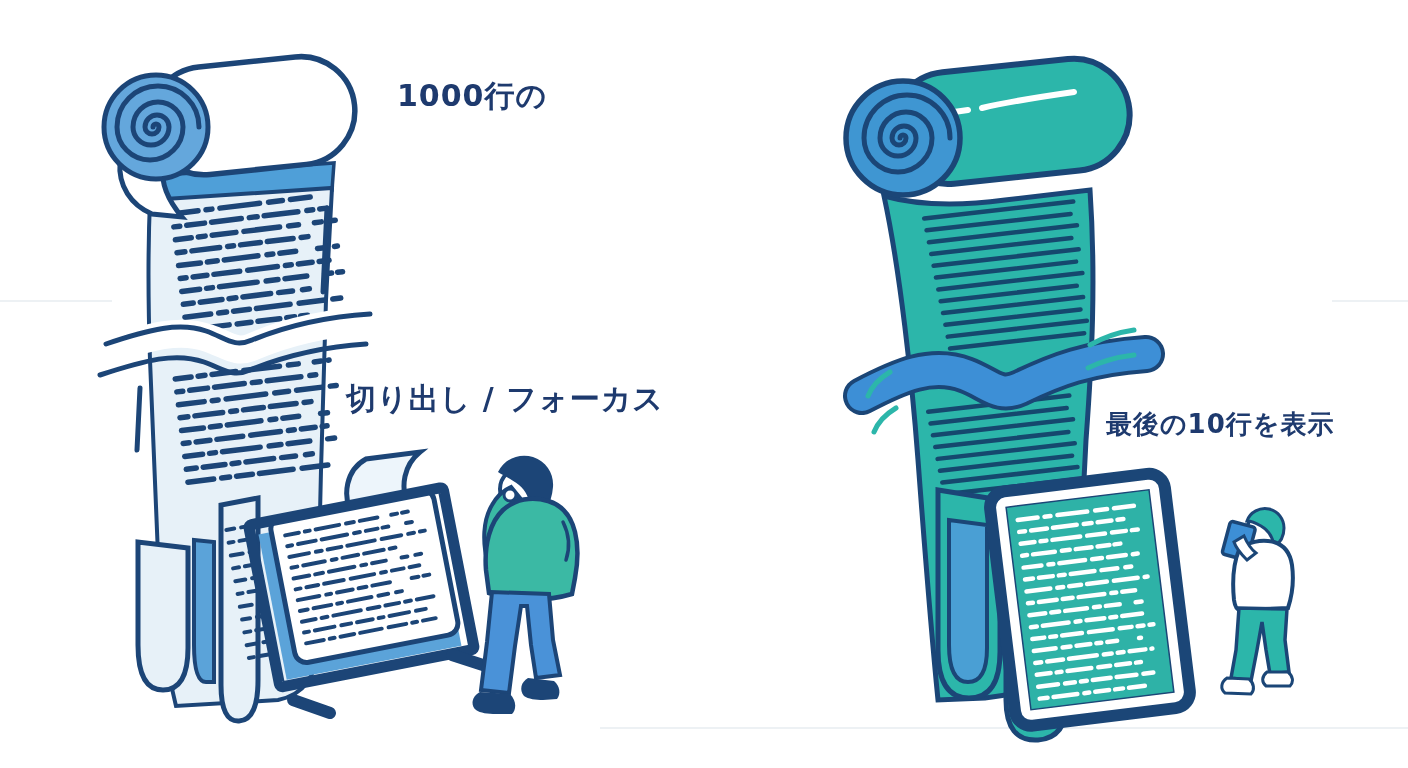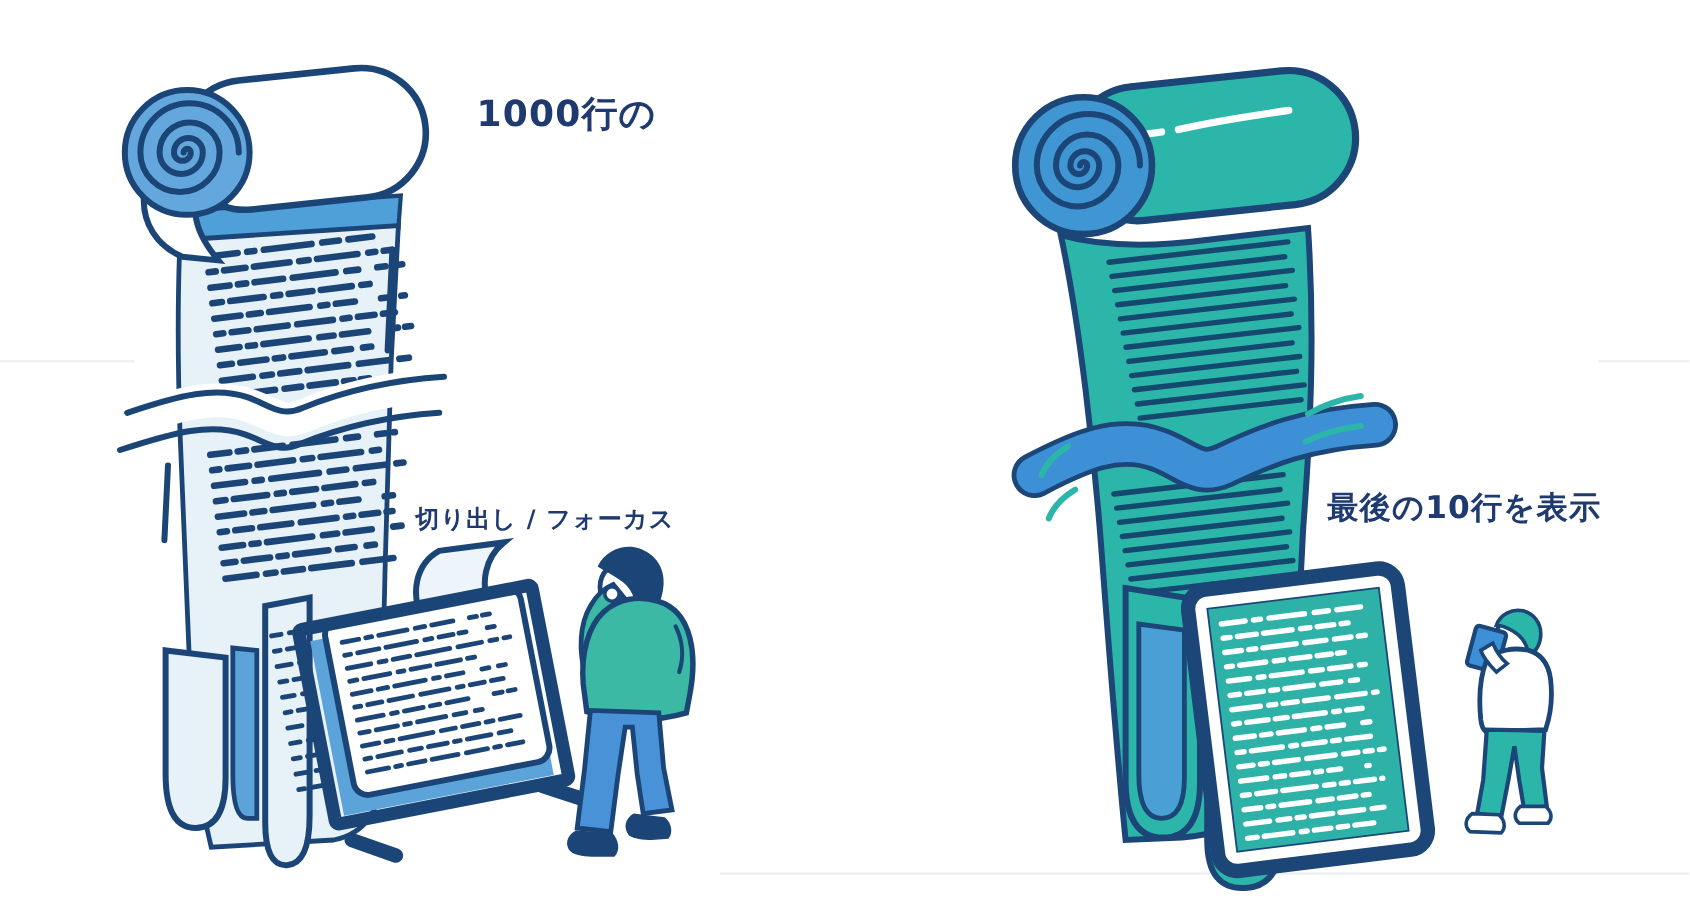--- a/index.html
+++ b/index.html
@@ -6,21 +6,21 @@
   .canvas{
     position:relative;width:1408px;height:768px;background:#ffffff;
     overflow:hidden;font-family:"DejaVu Sans",sans-serif;padding-left:48px;
   }
   .scene{position:absolute;left:0;top:0;width:1408px;height:768px;}
   .label{
     position:absolute;color:#1e3a6e;font-weight:700;font-size:30px;
     letter-spacing:1px;line-height:40px;white-space:nowrap;
   }
   .label-long-file{left:397px;top:76px;}
-  .label-extract{left:346px;top:412px;font-size:20px;}
+  .label-extract{left:346px;top:379px;font-size:30px;}
   .label-tail{left:1106px;top:404px;font-size:26px;}
   .seam{position:absolute;height:2px;background:#edf1f4;}
   .seam-a{left:0;top:300px;width:112px;}
   .seam-b{left:1332px;top:300px;width:76px;}
   .seam-c{left:600px;top:727px;width:808px;}
 </style>
 </head>
 <body>
 
 <div class="canvas">

